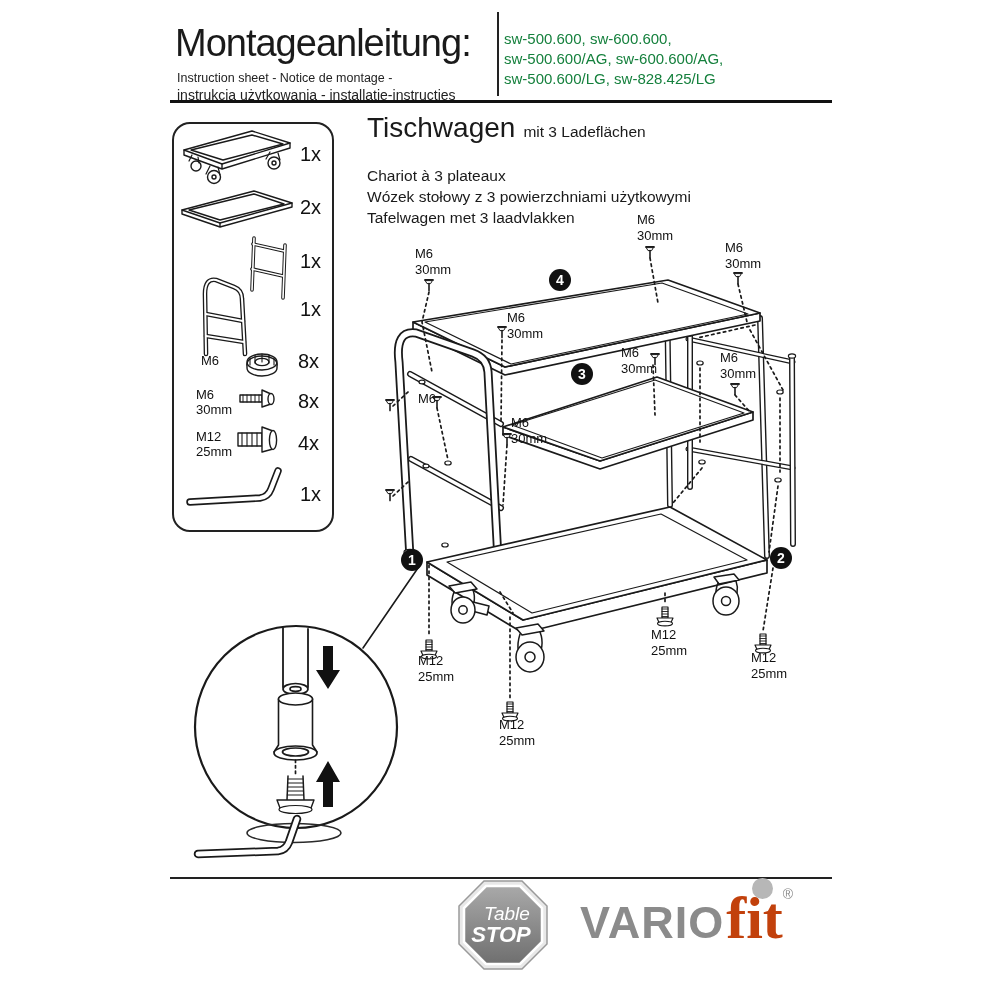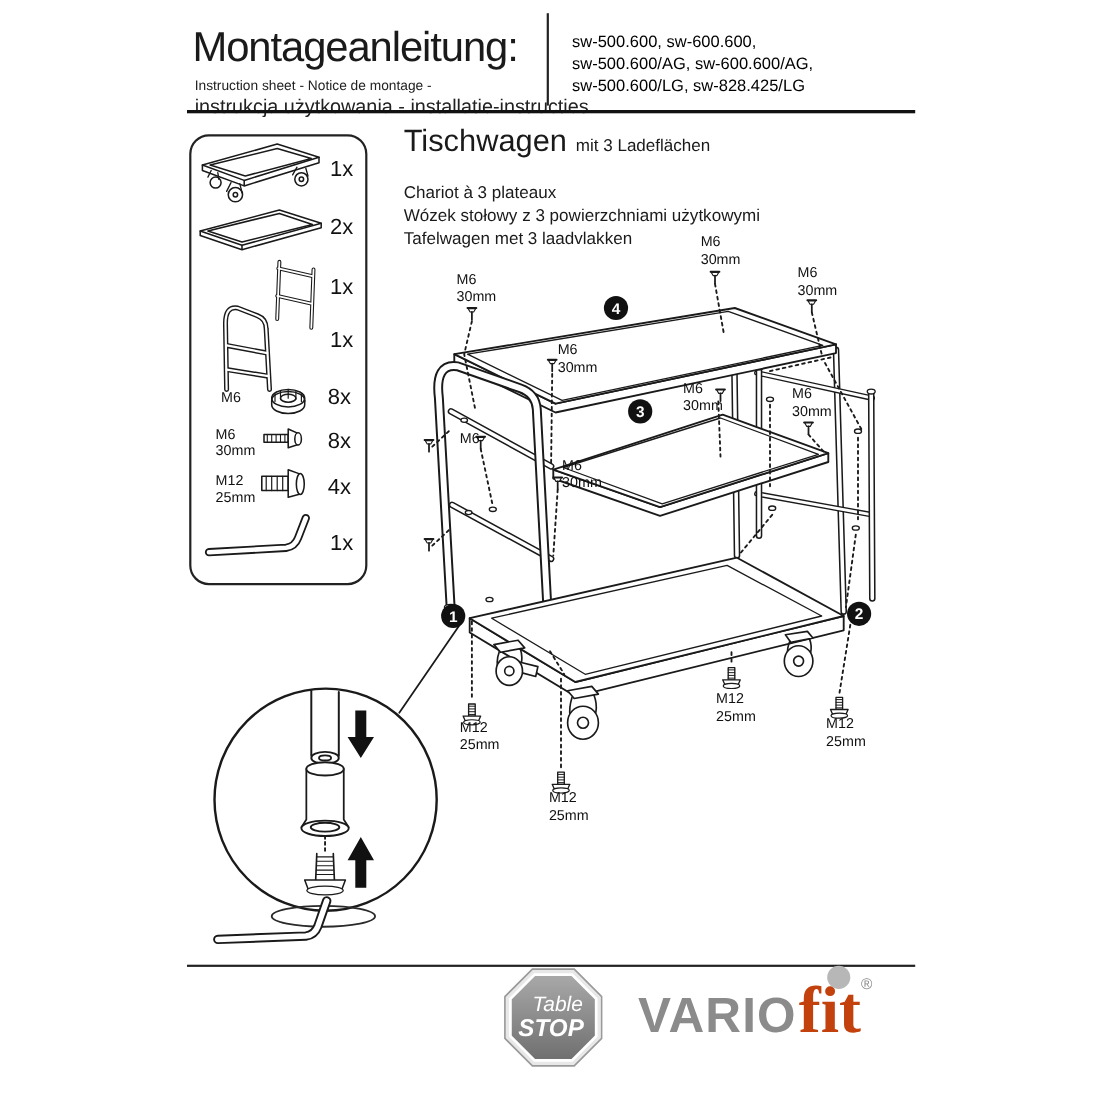--- a/index.html
+++ b/index.html
@@ -2,23 +2,23 @@
 <html><head>
 <meta charset="utf-8">
 <style>
   html,body{margin:0;padding:0;background:#fff;}
   #page{position:relative;width:1000px;height:1000px;background:#fff;overflow:hidden;
         font-family:"Liberation Sans",sans-serif;color:#1a1a1a;}
   .abs{position:absolute;}
   
   #hdr-title{left:175px;top:22px;font-size:38px;letter-spacing:-1px;}
   #hdr-sub1{left:177px;top:71px;font-size:12.5px;color:#222;}
-  #hdr-sub2{left:177px;top:87px;font-size:18px;color:#222;}
+  #hdr-sub2{left:177px;top:87px;font-size:14px;color:#222;}
   #hdr-div{left:497px;top:12px;width:2px;height:84px;background:#222;}
-  .code-line{left:520px;font-size:15px;color:#000000;}
+  .code-line{left:504px;font-size:15px;color:#15803d;}
   #hdr-rule{left:170px;top:100px;width:662px;height:3px;background:#111;}
   
   #ptitle{left:367px;top:112px;display:flex;align-items:baseline;gap:8px;}
   #ptitle .big{font-size:28px;}
   #ptitle .small{font-size:15.5px;}
   .plang{left:367px;font-size:15.5px;}
   
   #panel{left:172px;top:122px;width:158px;height:406px;border:2px solid #222;border-radius:18px;}
   .count{font-size:20px;color:#111;}
   .sb-lbl{font-size:13px;line-height:15px;color:#111;}

